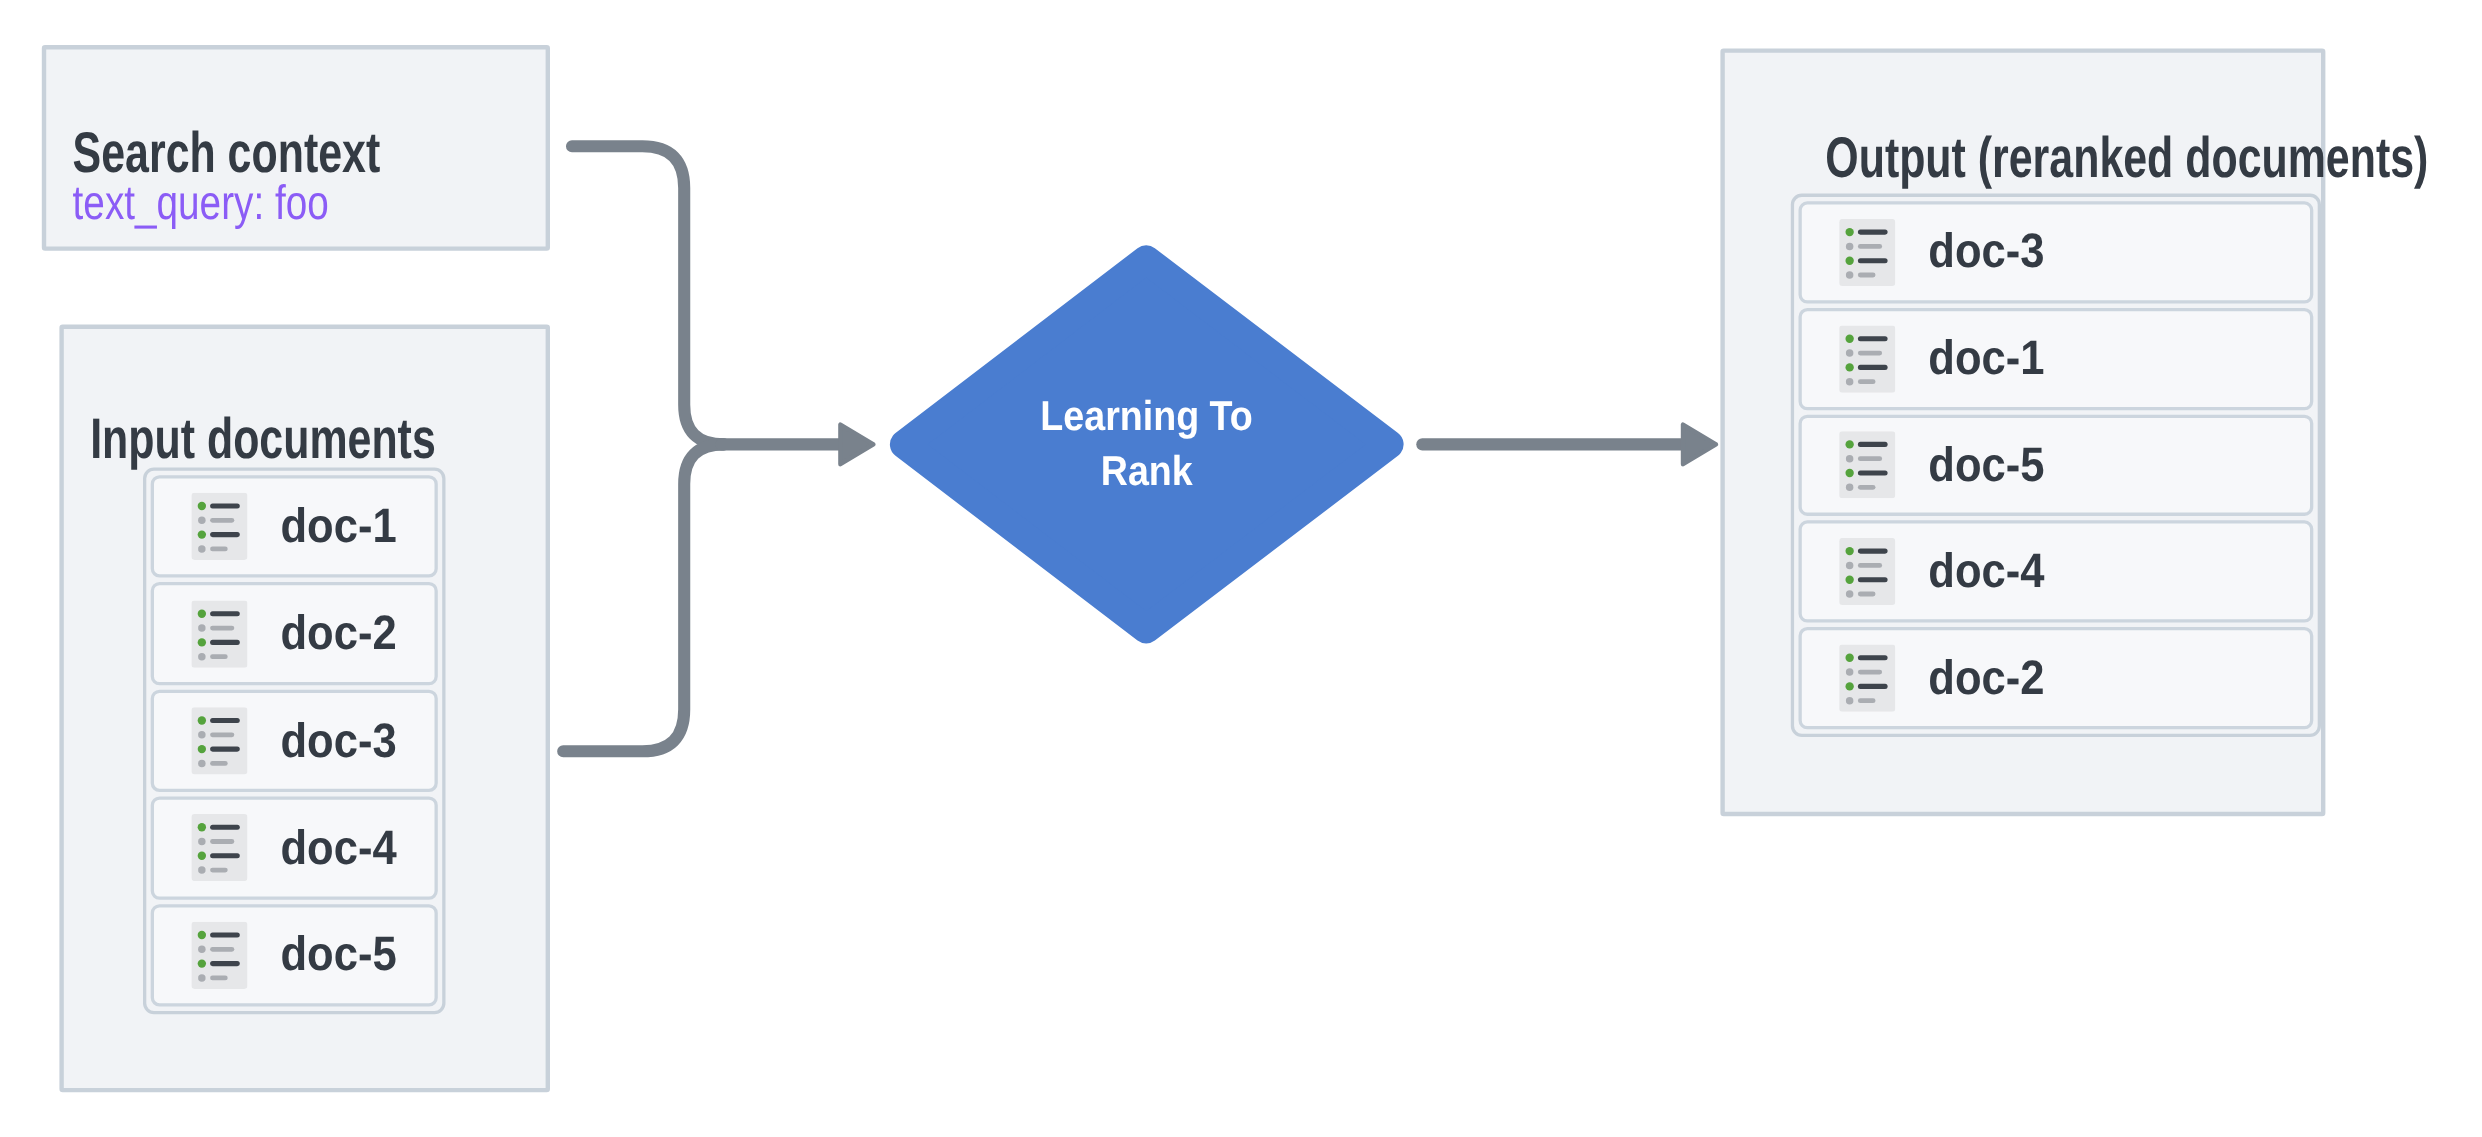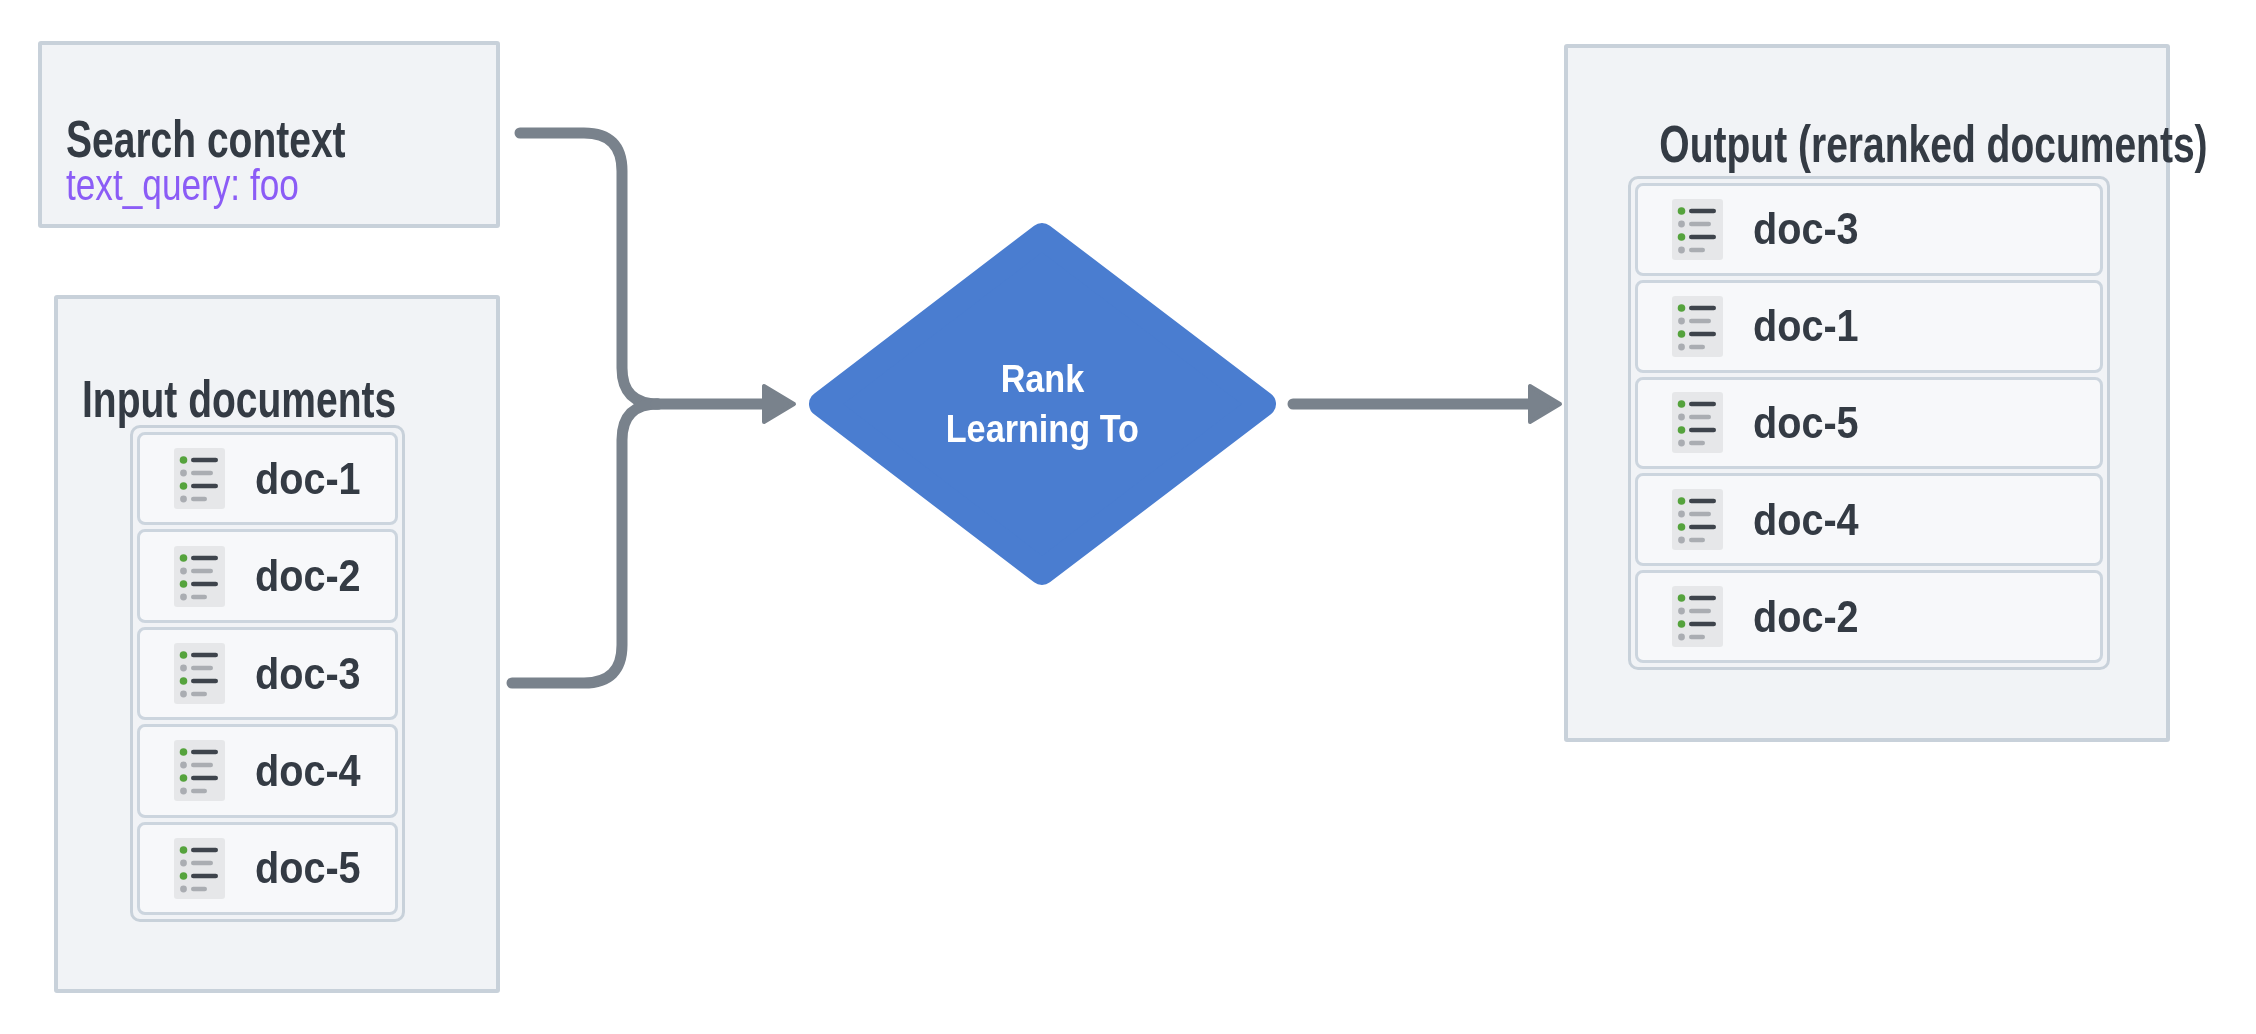--- a/index.html
+++ b/index.html
@@ -8,21 +8,21 @@
     font-family:"Liberation Sans","DejaVu Sans",sans-serif; overflow:hidden;
   }
   svg.layer { position:absolute; left:0; top:0; width:2256px; height:1034px; }
 
   .box {
     position:absolute; box-sizing:border-box;
     background:#f1f3f6; border:4px solid #c8d1da; border-radius:3px;
   }
   #search-box { left:38px;  top:41px;  width:462px; height:187px; }
   #input-box  { left:54px;  top:295px; width:446px; height:698px;padding-left:14px; }
-  #output-box { left:1564px; top:44px; width:606px; height:698px; }
+  #output-box { left:1564px; top:44px; width:550px; height:698px; }
 
   .box-title {
     position:absolute; white-space:nowrap;
     font-weight:bold; font-size:52px; color:#343b44; line-height:1;margin-top:36px;
   }
   .cond   { display:inline-block; transform:scaleX(0.75); transform-origin:left center; }
   .cond-c { display:inline-block; transform:scaleX(0.75); transform-origin:center center; }
 
   #search-title { left:24px; top:32px; }
   #search-query {
@@ -128,22 +128,22 @@
       <div class="doc-card">
         <svg class="doc-icon">
             <use href="#icon-list"></use>
           </svg>
         <span class="doc-label">doc-5</span>
       </div>
     </div>
   </div>
 
   <div id="diamond-label">
+    <div><span class="cond-c">Learning To</span></div>
     <div><span class="cond-c">Rank</span></div>
-    <div><span class="cond-c">Learning To</span></div>
   </div>
 
   <div class="box" id="output-box">
     <div class="box-title" id="output-title">
       <span class="cond-c">Output (reranked documents)</span>
     </div>
     <div class="doc-stack" id="output-stack">
       <div class="doc-card">
         <svg class="doc-icon">
             <use href="#icon-list"></use>

